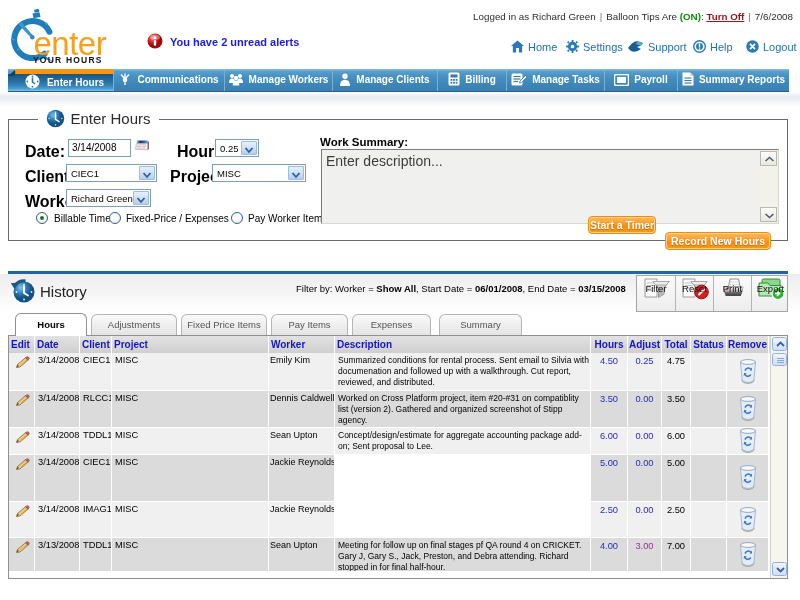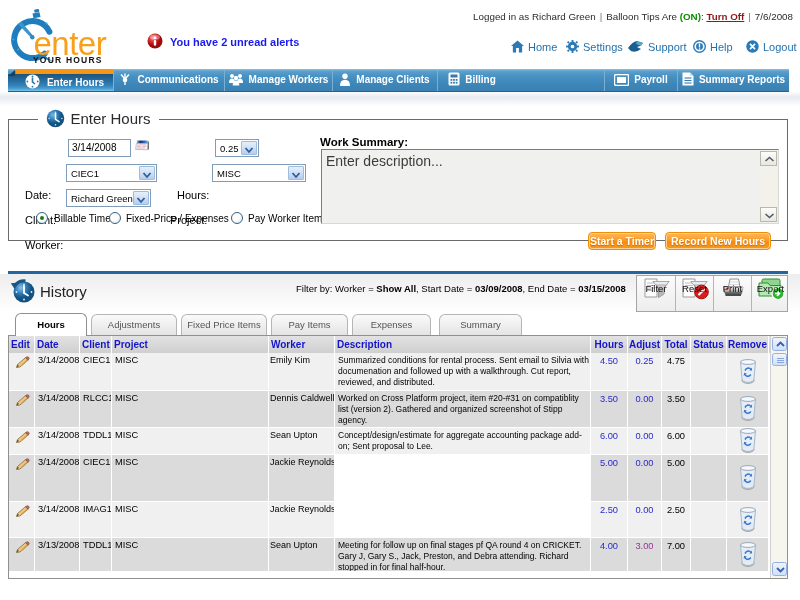--- a/index.html
+++ b/index.html
@@ -27,21 +27,21 @@
 #tab-active { position:absolute; top:0px; left:8px; width:105px; height:21.5px; }
 #tab-active .orange { position:absolute; top:0; left:8px; width:97px; height:4.5px; background:#f79613; }
 #tab-active .body { position:absolute; top:4.5px; left:0; width:105px; height:17px; background:linear-gradient(180deg,#1b547e 0%,#276da0 40%,#3585bb 70%,#4ba2d4 88%,#7fc3e8 100%); color:#fff; font-size:10px; font-weight:bold; line-height:16px; text-align:center; padding-left:8px; }
 #corner { position:absolute; top:0.5px; left:8px; width:0; height:0; border-bottom:6px solid #16415f; border-left:7.5px solid transparent; }
 #navshadow { position:absolute; top:92px; left:0; width:800px; height:14px; background:linear-gradient(180deg,#fdfdfe 0%,#e7eaf2 35%,#eef0f6 55%,#ffffff 100%); }
 
 
 #fieldset { position:absolute; top:119px; left:8px; width:780px; height:122px; border:1px solid #6a6a6a; }
 #legend { position:absolute; top:108px; left:38px; background:#fff; padding:0 8px; height:22px; }
 #legend span { font-size:15px; color:#2b2b2b; vertical-align:top; line-height:22px; margin-left:1px; }
-.flabel { position:absolute; font-size:11px; font-weight:normal; color:#000;margin-top:46px; }
+.flabel { position:absolute; font-size:16px; font-weight:bold; color:#000; }
 .tbox { position:absolute; background:#fff; border:1px solid #7f9db9; font-size:10px; color:#000; padding:2px 3px; height:18px; }
 .xsel { position:absolute; height:18px; background:#fff; border:1px solid #7f9db9; font-size:9.5px; color:#000; }
 .xsel .txt { position:absolute; left:4px; top:2.5px; }
 .xsel .btn { position:absolute; right:1px; top:1px; bottom:1px; width:16px; background:linear-gradient(180deg,#e6f0fb 0%,#cfe0f5 50%,#b7cdeb 100%); border:1px solid #9ebcdd; border-radius:1px; }
 .xsel .btn svg { position:absolute; left:2px; top:4px; }
 .radio { position:absolute; width:12px; height:12px; border:1px solid #36617e; border-radius:50%; background:radial-gradient(circle at 35% 30%, #ffffff 40%, #d7e4ec 100%); }
 .radio.sel:after { content:""; position:absolute; left:3px; top:3px; width:4px; height:4px; border-radius:50%; background:#1c7a1c; }
 .rlabel { position:absolute; font-size:10px; color:#000; }
 #worksum { position:absolute; top:136px; left:320px; font-size:11.5px; font-weight:bold; }
 #textarea { position:absolute; top:149px; left:321px; width:458px; height:75px; background:#f0f0ee; border-top:1px solid #7c7c7c; border-left:1px solid #7c7c7c; border-right:1px solid #d8d8d4; border-bottom:1px solid #d8d8d4; }
@@ -195,20 +195,29 @@
         <rect x="2.5" y="2.5" width="7" height="3" fill="#3579ad"></rect>
         <g fill="#3579ad">
           <rect x="2.5" y="7" width="1.8" height="1.8"></rect>
           <rect x="5.1" y="7" width="1.8" height="1.8"></rect>
           <rect x="7.7" y="7" width="1.8" height="1.8"></rect>
           <rect x="2.5" y="9.8" width="1.8" height="1.8"></rect>
           <rect x="5.1" y="9.8" width="1.8" height="1.8"></rect>
           <rect x="7.7" y="9.8" width="1.8" height="1.8"></rect>
         </g>
       </svg>Billing</div>
+  <div class="tab" style="left:506px;width:98px"><svg width="16" height="14" viewBox="0 0 16 14">
+        <rect x="0.5" y="1.5" width="11" height="12" rx="1.5" fill="#fff"></rect>
+        <g stroke="#3579ad" stroke-width="1.2">
+          <line x1="2.5" y1="4.5" x2="9.5" y2="4.5"></line>
+          <line x1="2.5" y1="7" x2="9.5" y2="7"></line>
+          <line x1="2.5" y1="9.5" x2="7" y2="9.5"></line>
+        </g>
+        <path d="M9 9 L14.5 3.5 L16 5 L10.5 10.5 L8.6 11 Z" fill="#fff" stroke="#3579ad" stroke-width="0.8"></path>
+      </svg>Manage Tasks</div>
   <div class="tab" style="left:604px;width:73px"><svg width="15" height="12" viewBox="0 0 15 12">
         <rect x="0.5" y="0.5" width="14" height="11" rx="1.5" fill="none" stroke="#fff" stroke-width="1.4"></rect>
         <rect x="3" y="3" width="9" height="6" fill="#fff"></rect>
       </svg>Payroll</div>
   <div class="tab" style="left:677px;width:112px"><svg width="12" height="14" viewBox="0 0 12 14">
         <path d="M0.5 0.5 L8 0.5 L11.5 4 L11.5 13.5 L0.5 13.5 Z" fill="#fff"></path>
         <path d="M8 0.5 L8 4 L11.5 4 Z" fill="#cfe2f0"></path>
         <g stroke="#3579ad" stroke-width="1.1">
           <line x1="2.5" y1="6" x2="9.5" y2="6"></line>
           <line x1="2.5" y1="8.5" x2="9.5" y2="8.5"></line>
@@ -308,21 +317,21 @@
           <path d="M1.5 5 L5.5 1.5 L9.5 5" stroke="#4d5c6b" stroke-width="1.6" fill="none"></path>
         </svg>
       </div>
     <div class="sb-btn" style="bottom:0;top:auto">
         <svg width="11" height="7" viewBox="0 0 11 7">
           <path d="M1.5 2 L5.5 5.5 L9.5 2" stroke="#4d5c6b" stroke-width="1.6" fill="none"></path>
         </svg>
       </div>
   </div>
 </div>
-<div class="obtn" style="top:232px;left:588px;width:68px">Start a Timer</div>
+<div class="obtn" style="top:216px;left:588px;width:68px">Start a Timer</div>
 <div class="obtn" style="top:232px;left:665px;width:106px">Record New Hours</div>
 
 <div id="histbg"></div>
 <div id="blueline"></div>
 <svg class="abs" style="top:278px;left:10px" width="26" height="26" viewBox="0 0 26 26">
   <defs>
       <radialGradient id="hclk" cx="35%" cy="30%">
         <stop offset="0%" stop-color="#8ec4e8"></stop>
         <stop offset="55%" stop-color="#2e7cb8"></stop>
         <stop offset="100%" stop-color="#135180"></stop>
@@ -331,21 +340,21 @@
   <circle cx="14" cy="14" r="10.5" fill="url(#hclk)"></circle>
   <path d="M14 8 L14 15 L18 17.5" stroke="#fff" stroke-width="1.8" fill="none" stroke-linecap="round"></path>
   <circle cx="14" cy="6.5" r="0.9" fill="#dfeefa"></circle>
     <circle cx="14" cy="21.5" r="0.9" fill="#dfeefa"></circle>
     <circle cx="6.5" cy="14" r="0.9" fill="#dfeefa"></circle>
     <circle cx="21.5" cy="14" r="0.9" fill="#dfeefa"></circle>
   <path d="M 15.5 2.8 A 11.8 11.8 0 0 0 4.8 7.6" fill="none" stroke="#1d5680" stroke-width="2.8"></path>
   <path d="M 0.8 5.2 L 9 4.6 L 4.6 11 Z" fill="#1d5680"></path>
 </svg>
 <div id="histtitle">History</div>
-<div id="filtertext">Filter by: Worker = <b>Show All</b>, Start Date = <b>03/09/2008</b>, End Date = <b>03/15/2008</b></div>
+<div id="filtertext">Filter by: Worker = <b>Show All</b>, Start Date = <b>06/01/2008</b>, End Date = <b>03/15/2008</b></div>
 <div id="iconbox">
   <div class="ibcell" style="left:0">
     <svg width="30" height="24" viewBox="0 0 30 24" style="margin-top:1px">
       <path d="M4 2 L16 2 L16 20 L4 20 Z" fill="#fdfdfd" stroke="#9a9a9a"></path>
       <g stroke="#b9b9b9" stroke-width="0.9">
           <line x1="6" y1="6" x2="14" y2="6"></line>
           <line x1="6" y1="8.5" x2="14" y2="8.5"></line>
           <line x1="6" y1="11" x2="14" y2="11"></line>
           <line x1="6" y1="13.5" x2="12" y2="13.5"></line>
         </g>

